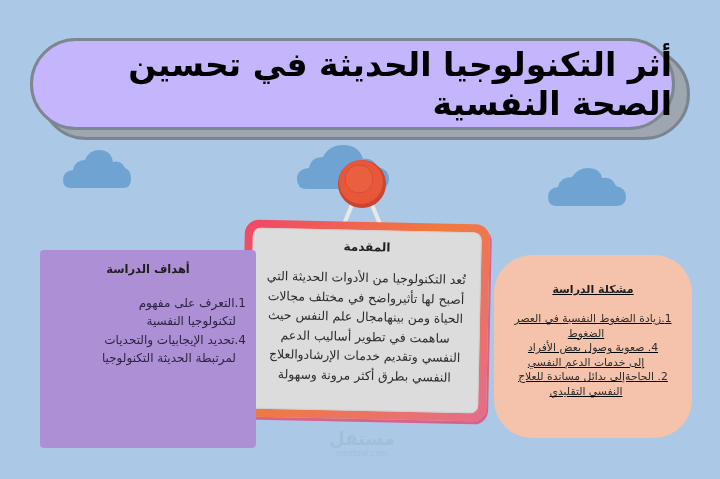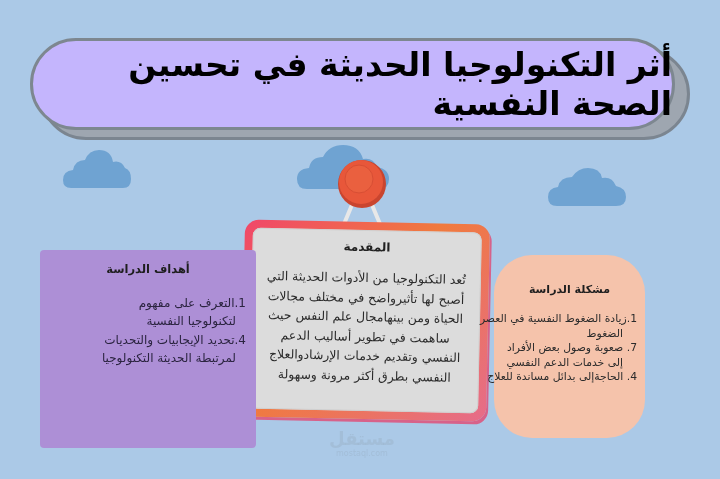--- a/index.html
+++ b/index.html
@@ -81,34 +81,35 @@
       color: #1e1e1e;
       text-align: center;
       margin-bottom: 18px;
     }
     .goals-list { font-size: 12px; line-height: 18.4px; color: #2b2440; }
     .goals-line { display: block; white-space: nowrap; text-align: right; }
     .goals-line.indent { padding-right: 10px; }
     .problem {
       position: absolute;
       left: 494px; top: 255px;
-      width: 151px; height: 183px;
+      width: 198px; height: 183px;
       border-radius: 38px;
       background: #f5c3ab;
       padding: 28px 8px 21px 8px;
+      text-decoration: underline;
     }
     .problem-title {
       font-weight: bold;
       font-size: 11px;
       color: #1e1e1e;
       text-align: center;
       margin-bottom: 16px;
     }
     .problem-list { font-size: 10.8px; line-height: 14.6px; color: #2b2b2b; }
-    .problem-line { display: block; white-space: nowrap; text-align: right; }
+    .problem-line { display: block; white-space: nowrap; text-align: center; }
     .problem-line.indent { padding-right: 14px; }
     .watermark {
       position: absolute;
       left: 312px; top: 428px;
       width: 100px; text-align: center;
       color: rgba(150,170,190,0.35);
       direction: ltr;
     }
     .watermark .wm-ar { font-size: 18px; font-weight: bold; display: block; direction: rtl; }
     .watermark .wm-en { font-size: 8px; display: block; }
@@ -161,22 +162,23 @@
     <span class="goals-line">4.تحديد الإيجابيات والتحديات</span>
     <span class="goals-line indent">لمرتبطة الحديثة التكنولوجيا</span>
   </div>
 </div>
 
 <div class="problem">
   <div class="problem-title">مشكلة الدراسة</div>
   <div class="problem-list">
     <span class="problem-line">1.زيادة الضغوط النفسية في العصر</span>
     <span class="problem-line indent">الضغوط</span>
-    <span class="problem-line">7. صعوبة وصول بعض الأفراد</span>
+    <span class="problem-line">4. صعوبة وصول بعض الأفراد</span>
     <span class="problem-line indent">إلى خدمات الدعم النفسي</span>
-    <span class="problem-line">4. الحاجةإلى بدائل مساندة للعلاج</span>
+    <span class="problem-line">2. الحاجةإلى بدائل مساندة للعلاج</span>
+    <span class="problem-line indent">النفسي التقليدي</span>
   </div>
 </div>
 
 <div class="watermark">
   <span class="wm-ar">مستقل</span>
   <span class="wm-en">mostaql.com</span>
 </div>
 
 </body></html>

